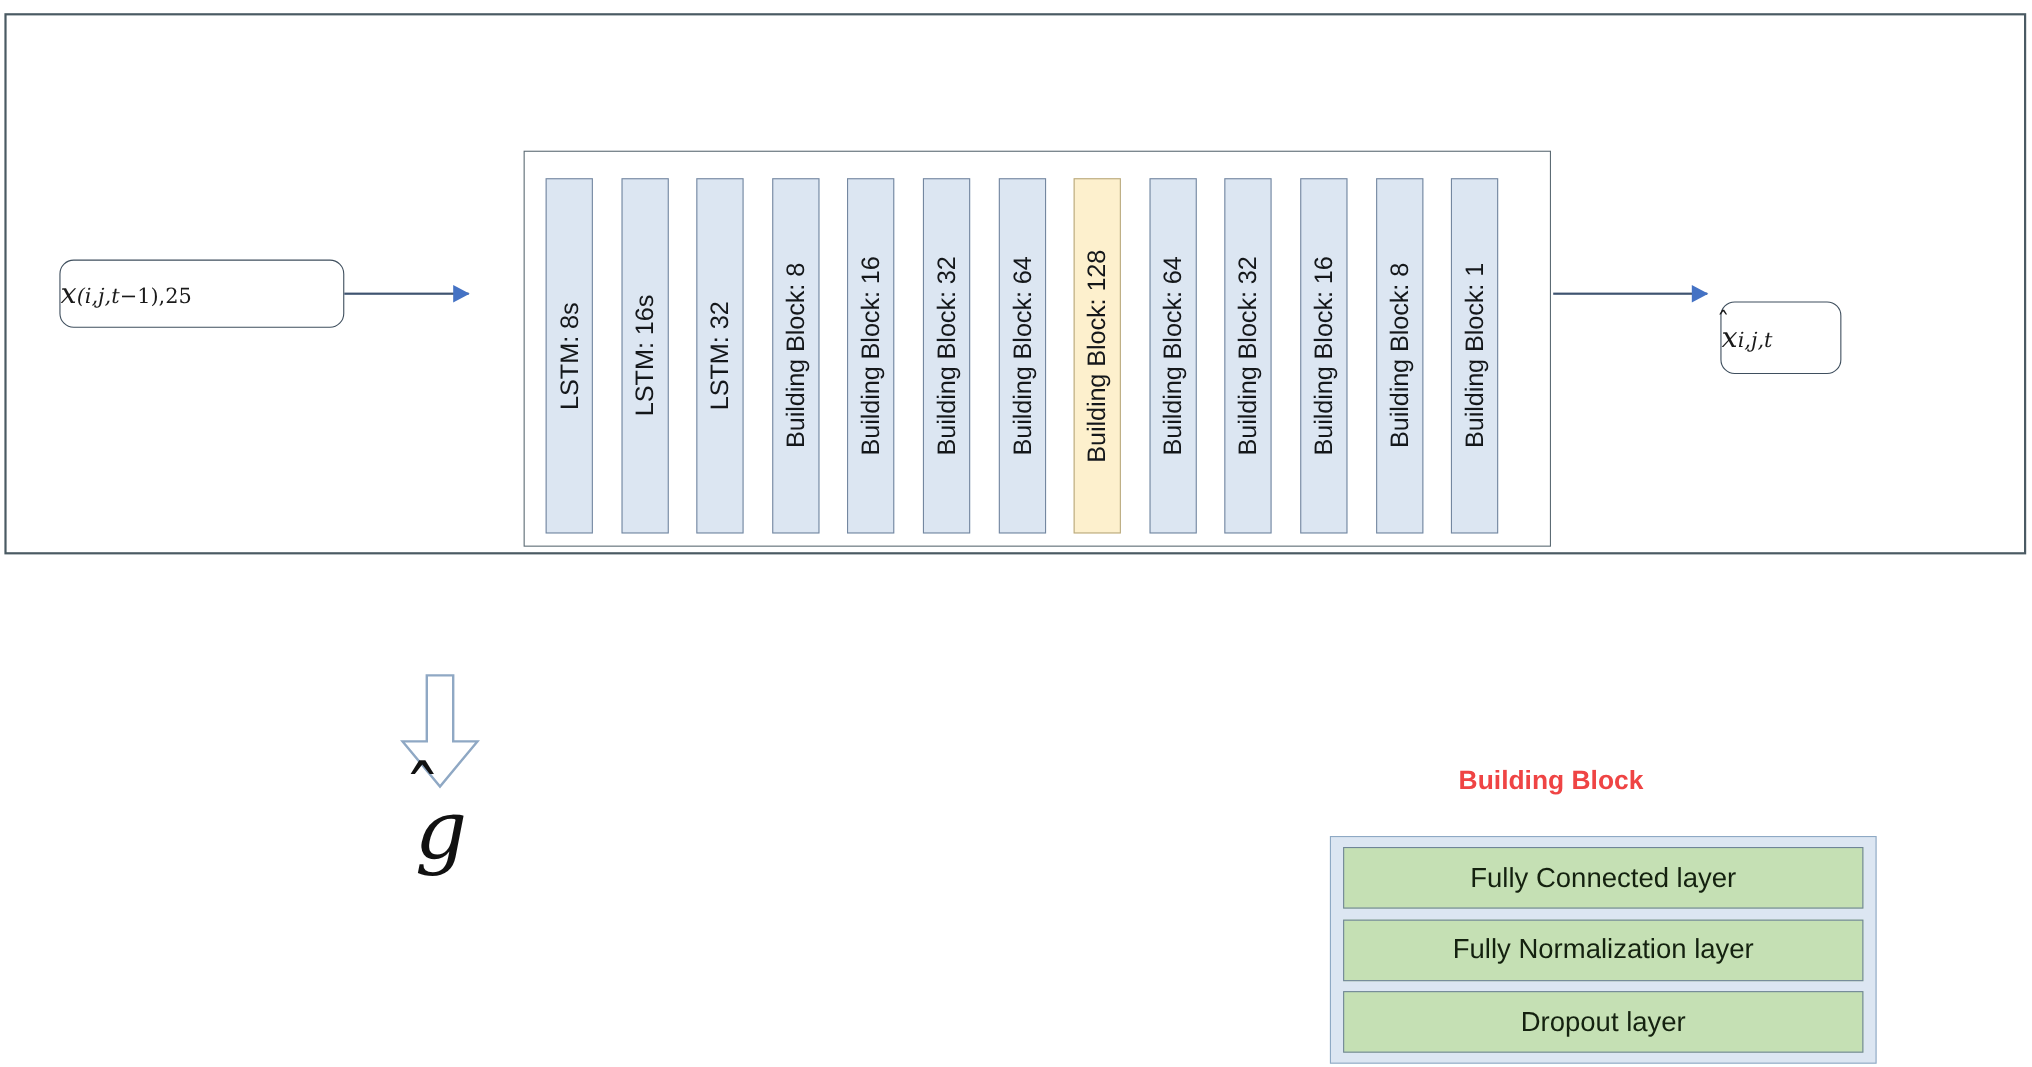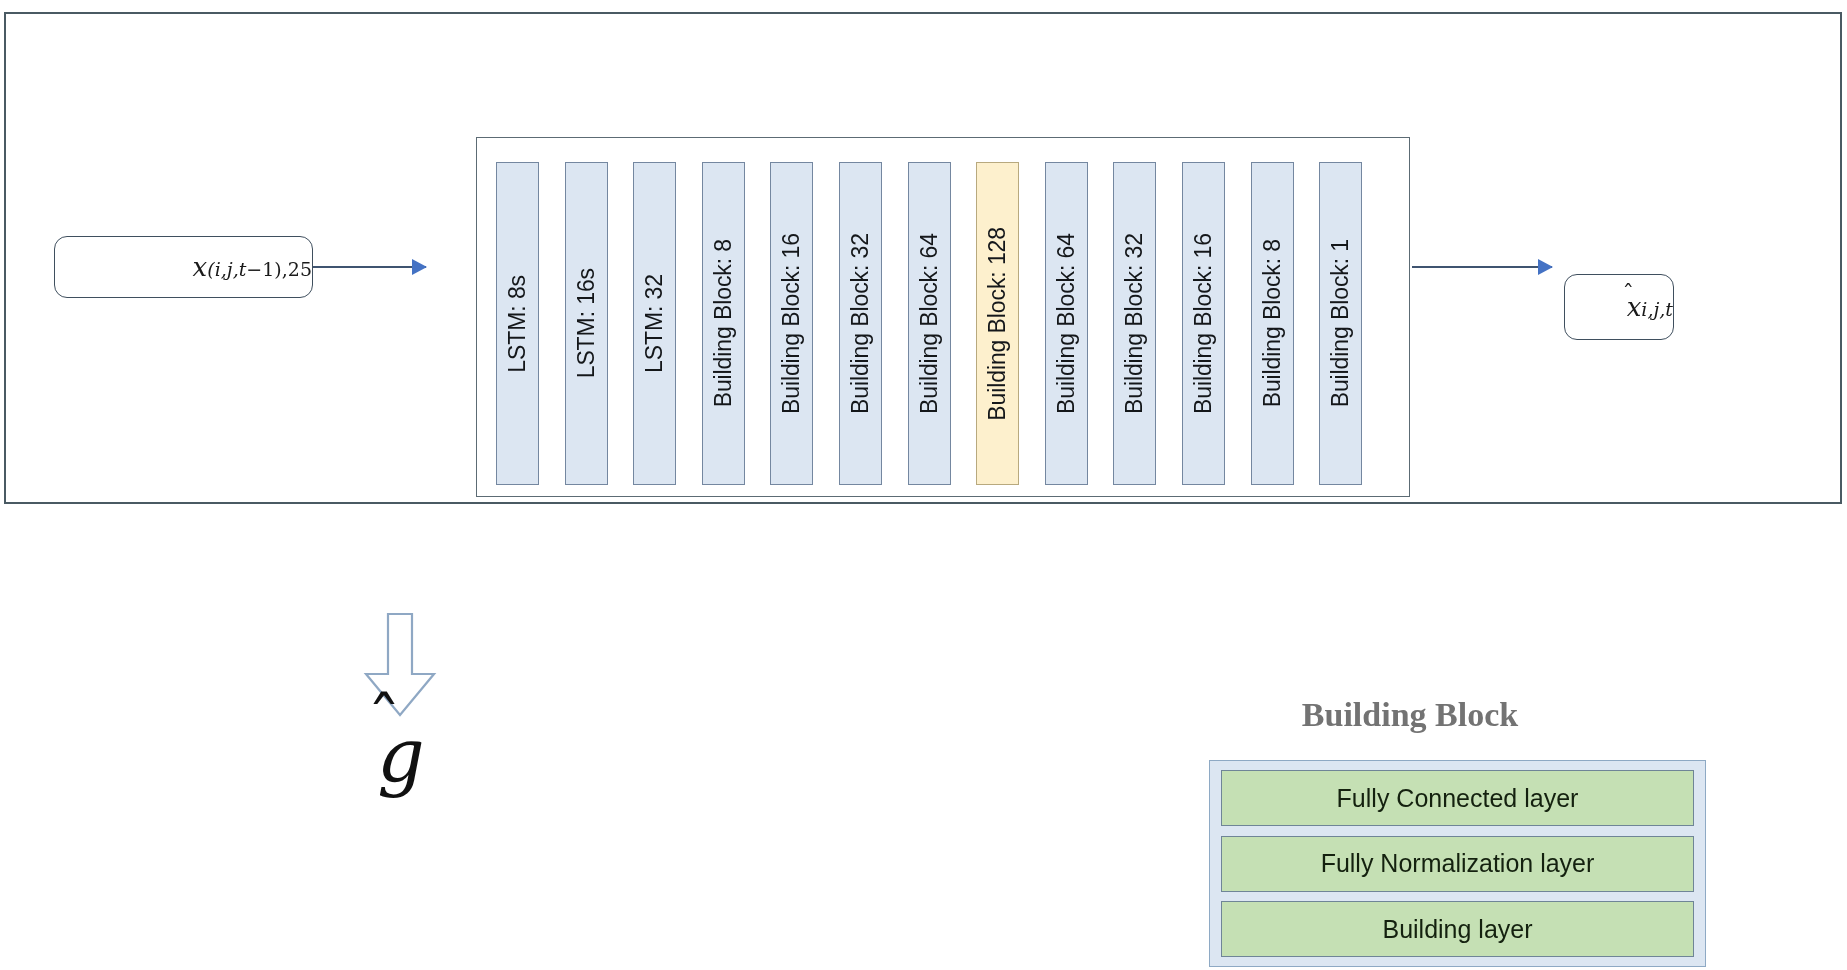--- a/index.html
+++ b/index.html
@@ -36,21 +36,21 @@
 
   
   .node {
     position: absolute;
     box-sizing: border-box;
     border: 1.6px solid #3f4f5e;
     border-radius: 13px;
     background: #ffffff;
     display: flex;
     align-items: center;
-    justify-content: flex-end;
+    justify-content: flex-start;
   }
   .node-input {
     left: 54px;
     top: 236px;
     width: 259px;
     height: 62px;
   }
   .node-output {
     left: 1564px;
     top: 234px;
@@ -171,24 +171,24 @@
     line-height: 1;
   }
 
   
   .legend-title {
     position: absolute;
     left: 1150px;
     top: 696px;
     width: 520px;
     text-align: center;
-    font-family: Liberation Serif, serif;
+    font-family: Liberation Sans, sans-serif;
     font-weight: bold;
-    font-size: 34px;
-    color: #737373;
+    font-size: 24px;
+    color: #ef4444;
   }
   .legend-box {
     position: absolute;
     left: 1209px;
     top: 760px;
     width: 497px;
     height: 207px;
     box-sizing: border-box;
     border: 1.5px solid #8ea9c4;
     background: #dce6f2;
@@ -280,16 +280,16 @@
   </svg>
 
   <div class="ghat">
     <span class="hatwrap"><span class="hat" style="top:-0.42em">̂</span><span>g</span></span>
   </div>
 
   <div class="legend-title">Building Block</div>
   <div class="legend-box">
     <div class="legend-row">Fully Connected layer</div>
     <div class="legend-row">Fully Normalization layer</div>
-    <div class="legend-row">Building layer</div>
+    <div class="legend-row">Dropout layer</div>
   </div>
 
 </div>
 
 </body></html>

